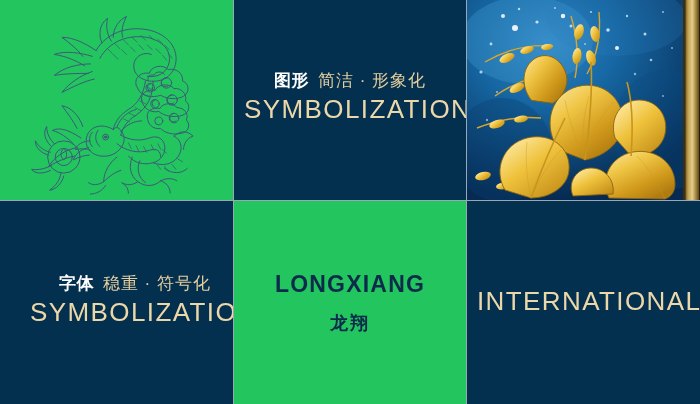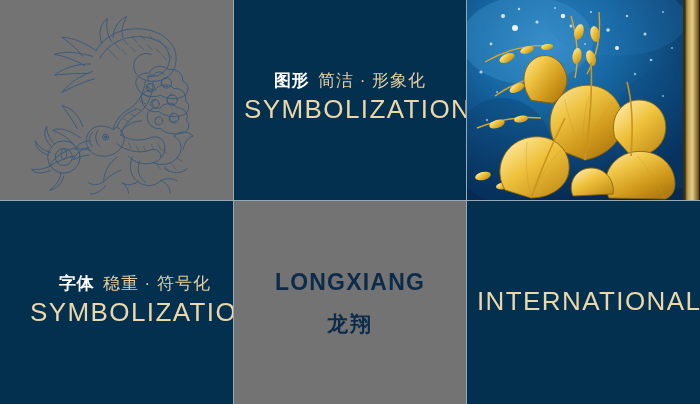--- a/index.html
+++ b/index.html
@@ -26,21 +26,21 @@
     box-sizing: border-box;
   }
 
   .panel {
     position: relative;
     overflow: hidden;
     padding-left: 13px;
   }
 
   .panel-navy { background: #04304f; }
-  .panel-white { background: #737373; }
+  .panel-white { background: #22c55e; }
 
   
   .textblock {
     position: absolute;
     left: 0;
     right: 0;
     top: 50%;
     transform: translateY(-54%);
     padding: 0 22px;
     box-sizing: border-box;
@@ -84,21 +84,21 @@
     text-align: center;
   }
   .brand-latin {
     font-size: 23px;
     font-weight: bold;
     color: #0c2b4a;
     letter-spacing: 1.2px;
     line-height: 1.3;
   }
   .brand-cn {
-    font-size: 21px;
+    font-size: 18px;
     font-weight: bold;
     color: #0c2b4a;
     letter-spacing: 2px;
     margin-top: 12px;
     line-height: 1.3;
   }
 
   
   .art-dragon {
     position: absolute;

